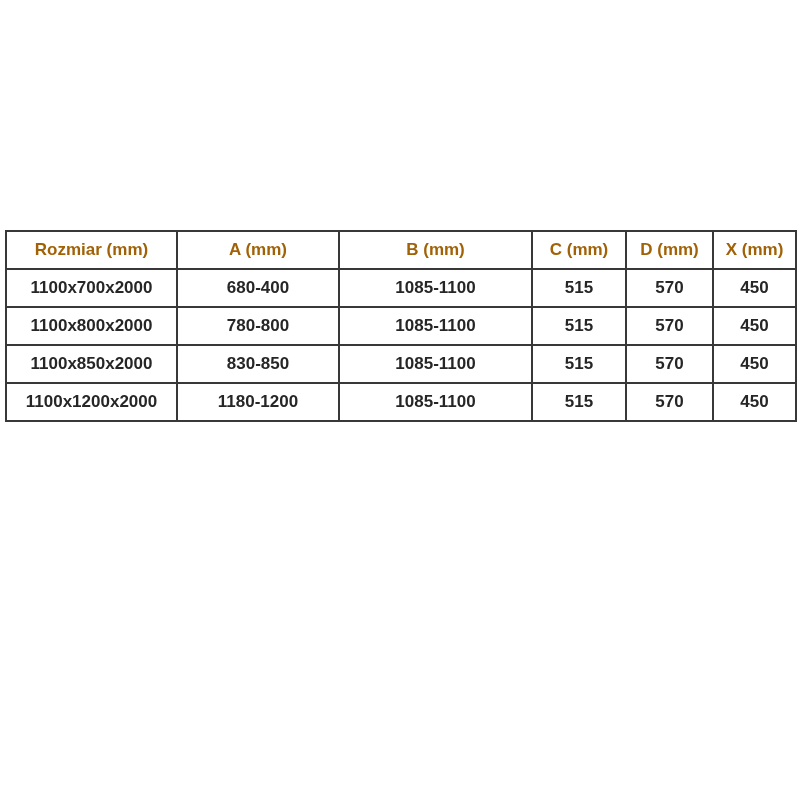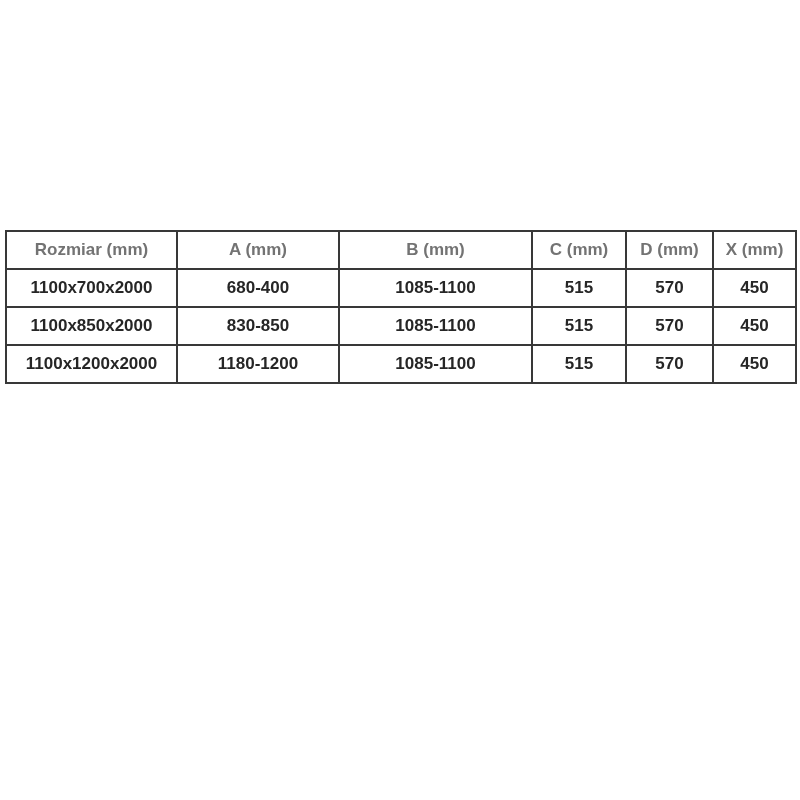--- a/index.html
+++ b/index.html
@@ -35,21 +35,21 @@
     font-size: 17px;
     padding: 0;
     height: 36px;
     background: #ffffff;
     white-space: nowrap;
     overflow: hidden;
     font-weight: bold;
   }
   table.spec-table th {
     font-weight: bold;
-    color: #737373;
+    color: #a16207;
     margin-left: 48px;
   }
   col.c-rozmiar { width: 171px; }
   col.c-a { width: 162px; }
   col.c-b { width: 193px; }
   col.c-c { width: 94px; }
   col.c-d { width: 87px; }
   col.c-x { width: 83px; }
 </style>
 </head>
@@ -79,20 +79,28 @@
       <tbody id="table-body">
           <tr>
             <td>1100x700x2000</td>
             <td>680-400</td>
             <td>1085-1100</td>
             <td>515</td>
             <td>570</td>
             <td>450</td>
           </tr>
           <tr>
+            <td>1100x800x2000</td>
+            <td>780-800</td>
+            <td>1085-1100</td>
+            <td>515</td>
+            <td>570</td>
+            <td>450</td>
+          </tr>
+          <tr>
             <td>1100x850x2000</td>
             <td>830-850</td>
             <td>1085-1100</td>
             <td>515</td>
             <td>570</td>
             <td>450</td>
           </tr>
           <tr>
             <td>1100x1200x2000</td>
             <td>1180-1200</td>

